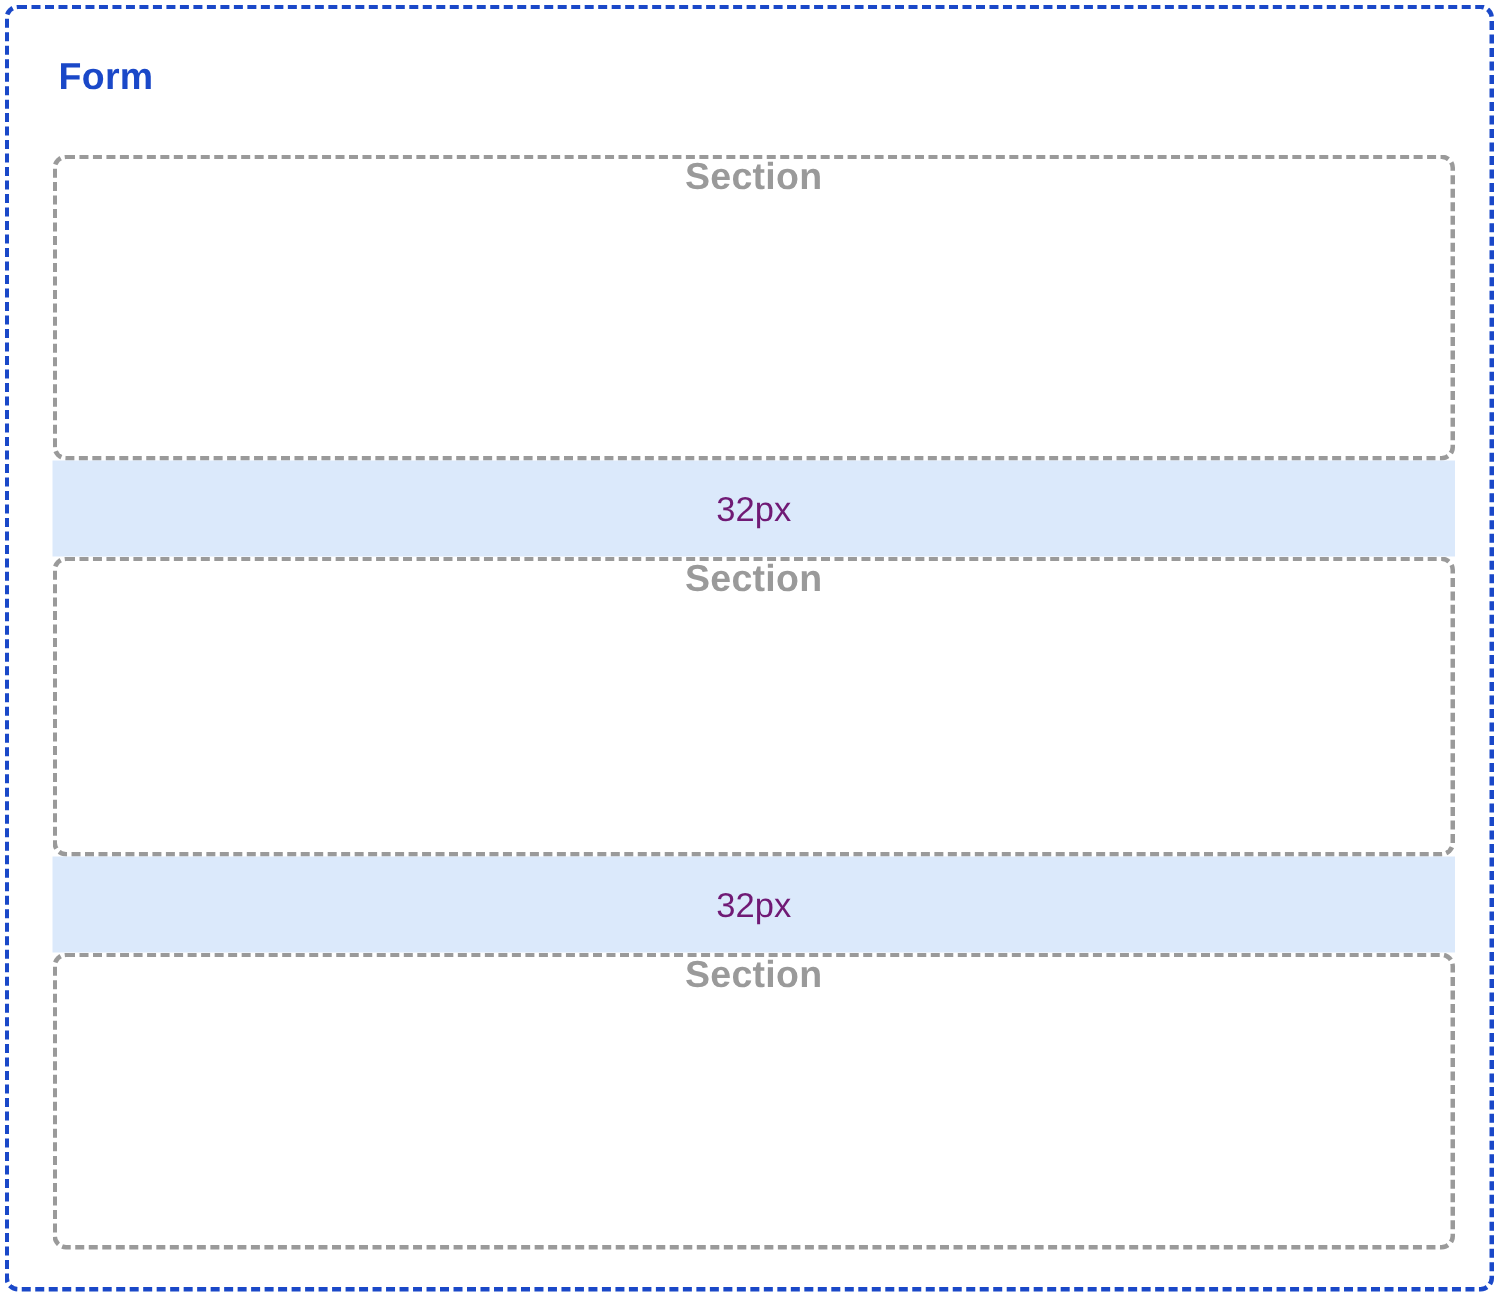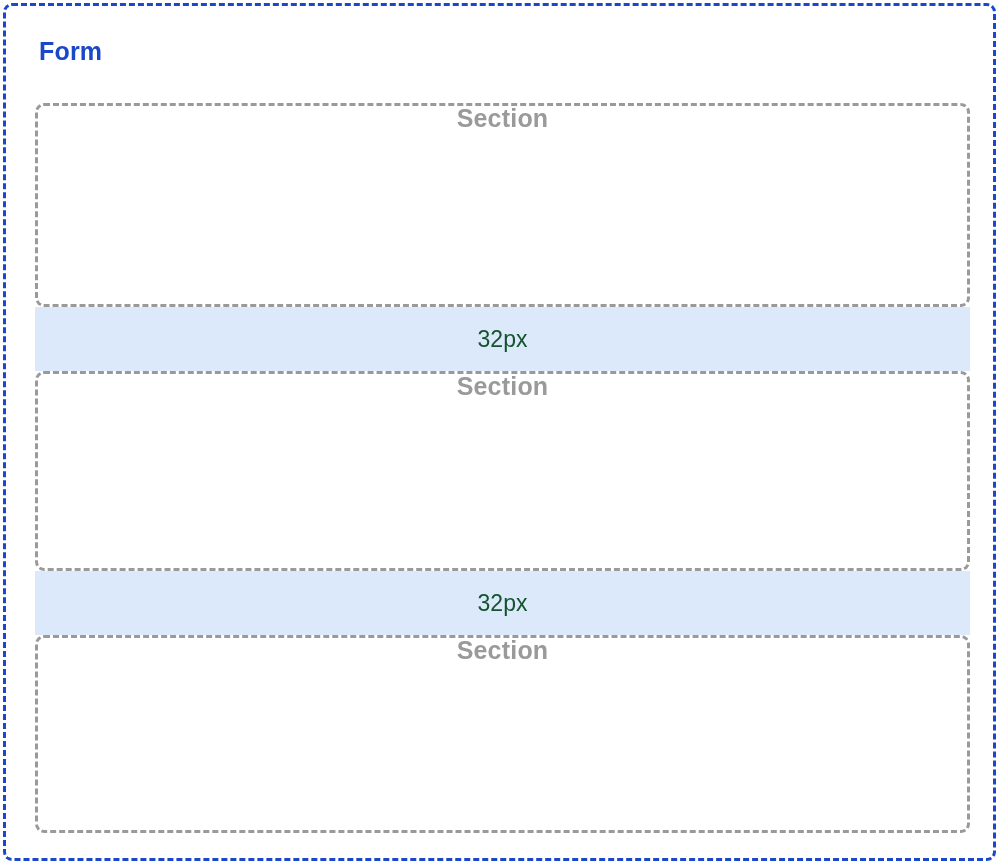--- a/index.html
+++ b/index.html
@@ -89,21 +89,21 @@
     height: 64px;
     background: #DBE9FB;
     display: flex;
     align-items: center;
     justify-content: center;
   }
 
   .spacer-label {
     font-size: 23px;
     font-weight: 400;
-    color: #14532d;
+    color: #701a75;
     line-height: 1;
     white-space: nowrap;
     user-select: none;
   }
 </style>
 </head>
 <body>
 
 <div class="canvas">
 

